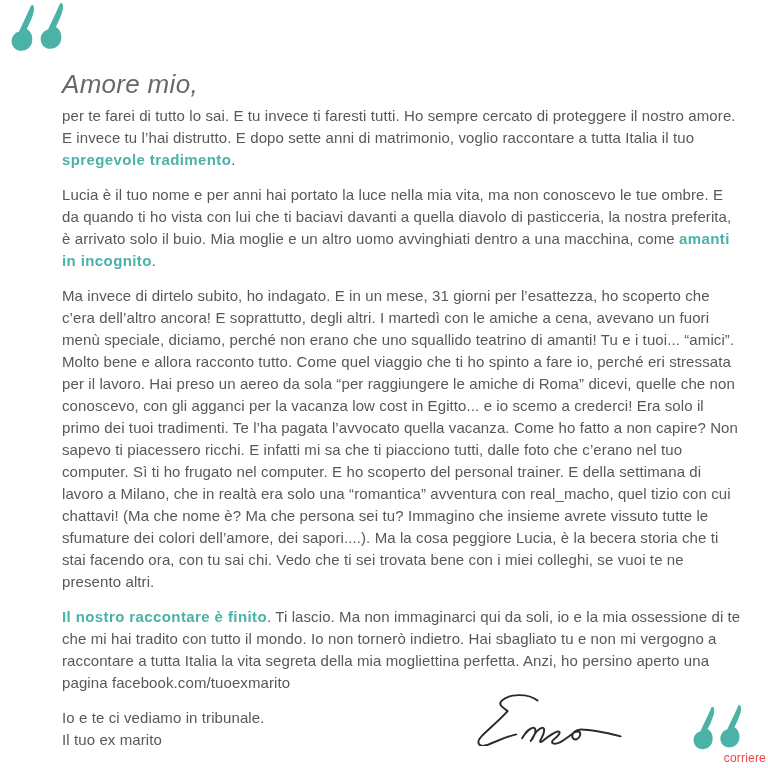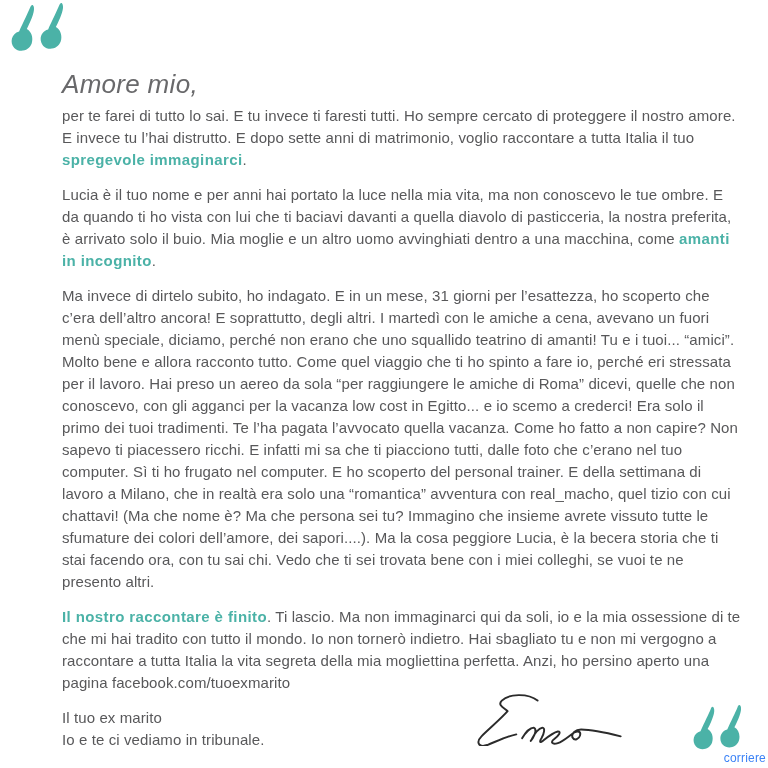--- a/index.html
+++ b/index.html
@@ -29,21 +29,21 @@
   .letter p{margin:0 0 13px 0;}
   .hl{
     color:#4bb2a7;
     font-weight:bold;
     letter-spacing:0.4px;
   }
   .closing-line{margin:0;}
   .signature{position:absolute;left:470px;top:688px;}
   .source-label{
     position:absolute;right:2px;bottom:3px;
-    font-size:12px;color:#3b82f6;z-index:2;
+    font-size:12px;color:#ef4444;z-index:2;
     letter-spacing:0.2px;
   }
   svg{display:block;}
 </style>
 </head>
 <body>
 
 <div class="page">
 
   <div class="quote-top">
@@ -51,30 +51,30 @@
       <g fill="#4bb2a7">
         <path d="M26.5 3.5 C28 7.5 25.5 15 19.5 27 C24 29.5 26.5 35.5 24.5 42 C22 49.5 12 52 6.5 46.5 C1.5 41 3.5 31.5 11.5 29.5 C15.5 20.5 21 9.5 23 4.5 C23.8 2 25.5 1 26.5 3.5 Z"></path>
         <path transform="translate(30,-2)" d="M26.5 3.5 C28 7.5 25.5 15 19.5 27 C24 29.5 26.5 35.5 24.5 42 C22 49.5 12 52 6.5 46.5 C1.5 41 3.5 31.5 11.5 29.5 C15.5 20.5 21 9.5 23 4.5 C23.8 2 25.5 1 26.5 3.5 Z"></path>
       </g>
     </svg>
   </div>
 
   <div class="letter">
     <h1 class="salutation">Amore mio,</h1>
 
-    <p><span>per te farei di tutto lo sai. E tu invece ti faresti tutti. Ho sempre cercato di proteggere il nostro amore. E invece tu l’hai distrutto. E dopo sette anni di matrimonio, voglio raccontare a tutta Italia il tuo </span><span class="hl">spregevole immaginarci</span><span>.</span></p>
+    <p><span>per te farei di tutto lo sai. E tu invece ti faresti tutti. Ho sempre cercato di proteggere il nostro amore. E invece tu l’hai distrutto. E dopo sette anni di matrimonio, voglio raccontare a tutta Italia il tuo </span><span class="hl">spregevole tradimento</span><span>.</span></p>
 
     <p><span>Lucia è il tuo nome e per anni hai portato la luce nella mia vita, ma non conoscevo le tue ombre. E da quando ti ho vista con lui che ti baciavi davanti a quella diavolo di pasticceria, la nostra preferita, è arrivato solo il buio. Mia moglie e un altro uomo avvinghiati dentro a una macchina, come </span><span class="hl">amanti in incognito</span><span>.</span></p>
 
     <p>Ma invece di dirtelo subito, ho indagato. E in un mese, 31 giorni per l’esattezza, ho scoperto che c’era dell’altro ancora! E soprattutto, degli altri. I martedì con le amiche a cena, avevano un fuori menù speciale, diciamo, perché non erano che uno squallido teatrino di amanti! Tu e i tuoi... “amici”. Molto bene e allora racconto tutto. Come quel viaggio che ti ho spinto a fare io, perché eri stressata per il lavoro. Hai preso un aereo da sola “per raggiungere le amiche di Roma” dicevi, quelle che non conoscevo, con gli agganci per la vacanza low cost in Egitto... e io scemo a crederci! Era solo il primo dei tuoi tradimenti. Te l’ha pagata l’avvocato quella vacanza. Come ho fatto a non capire? Non sapevo ti piacessero ricchi. E infatti mi sa che ti piacciono tutti, dalle foto che c’erano nel tuo computer. Sì ti ho frugato nel computer. E ho scoperto del personal trainer. E della settimana di lavoro a Milano, che in realtà era solo una “romantica” avventura con real_macho, quel tizio con cui chattavi! (Ma che nome è? Ma che persona sei tu? Immagino che insieme avrete vissuto tutte le sfumature dei colori dell’amore, dei sapori....). Ma la cosa peggiore Lucia, è la becera storia che ti stai facendo ora, con tu sai chi. Vedo che ti sei trovata bene con i miei colleghi, se vuoi te ne presento altri.</p>
 
     <p><span class="hl">Il nostro raccontare è finito</span><span>. Ti lascio. Ma non immaginarci qui da soli, io e la mia ossessione di te che mi hai tradito con tutto il mondo. Io non tornerò indietro. Hai sbagliato tu e non mi vergogno a raccontare a tutta Italia la vita segreta della mia mogliettina perfetta. Anzi, ho persino aperto una pagina facebook.com/tuoexmarito</span></p>
 
+    <div class="closing-line">Io e te ci vediamo in tribunale.</div>
     <div class="closing-line">Il tuo ex marito</div>
-    <div class="closing-line">Io e te ci vediamo in tribunale.</div>
   </div>
 
   <div class="signature">
     <svg width="168" height="58" viewBox="0 0 170 60" xmlns="http://www.w3.org/2000/svg" fill="none" stroke="#2b2b2b" stroke-width="2" stroke-linecap="round" stroke-linejoin="round" aria-label="Enzo">
       <path d="M68 13 C58 5, 38 6, 31 13 C26 18, 34 21, 37 24 C30 32, 18 42, 10 50 C4 56, 7 62, 16 59 C26 55, 36 50, 46 48"></path>
       <path d="M52 52 C56 45, 61 41, 64 41 C67 42, 66 47, 63 52 C61 55, 60 56, 62 53 C65 47, 69 42, 73 41 C76 41, 75 47, 72 52 C70 55, 70 57, 73 55 C78 51, 84 46, 89 45 C93 45, 90 49, 85 53 C81 56, 83 59, 89 57 C95 55, 101 49, 106 46 C110 44, 113 45, 112 49 C111 53, 106 55, 104 51 C103 47, 107 43, 113 43 C122 43, 138 46, 154 50"></path>
     </svg>
   </div>
 
   <div class="quote-bottom">

